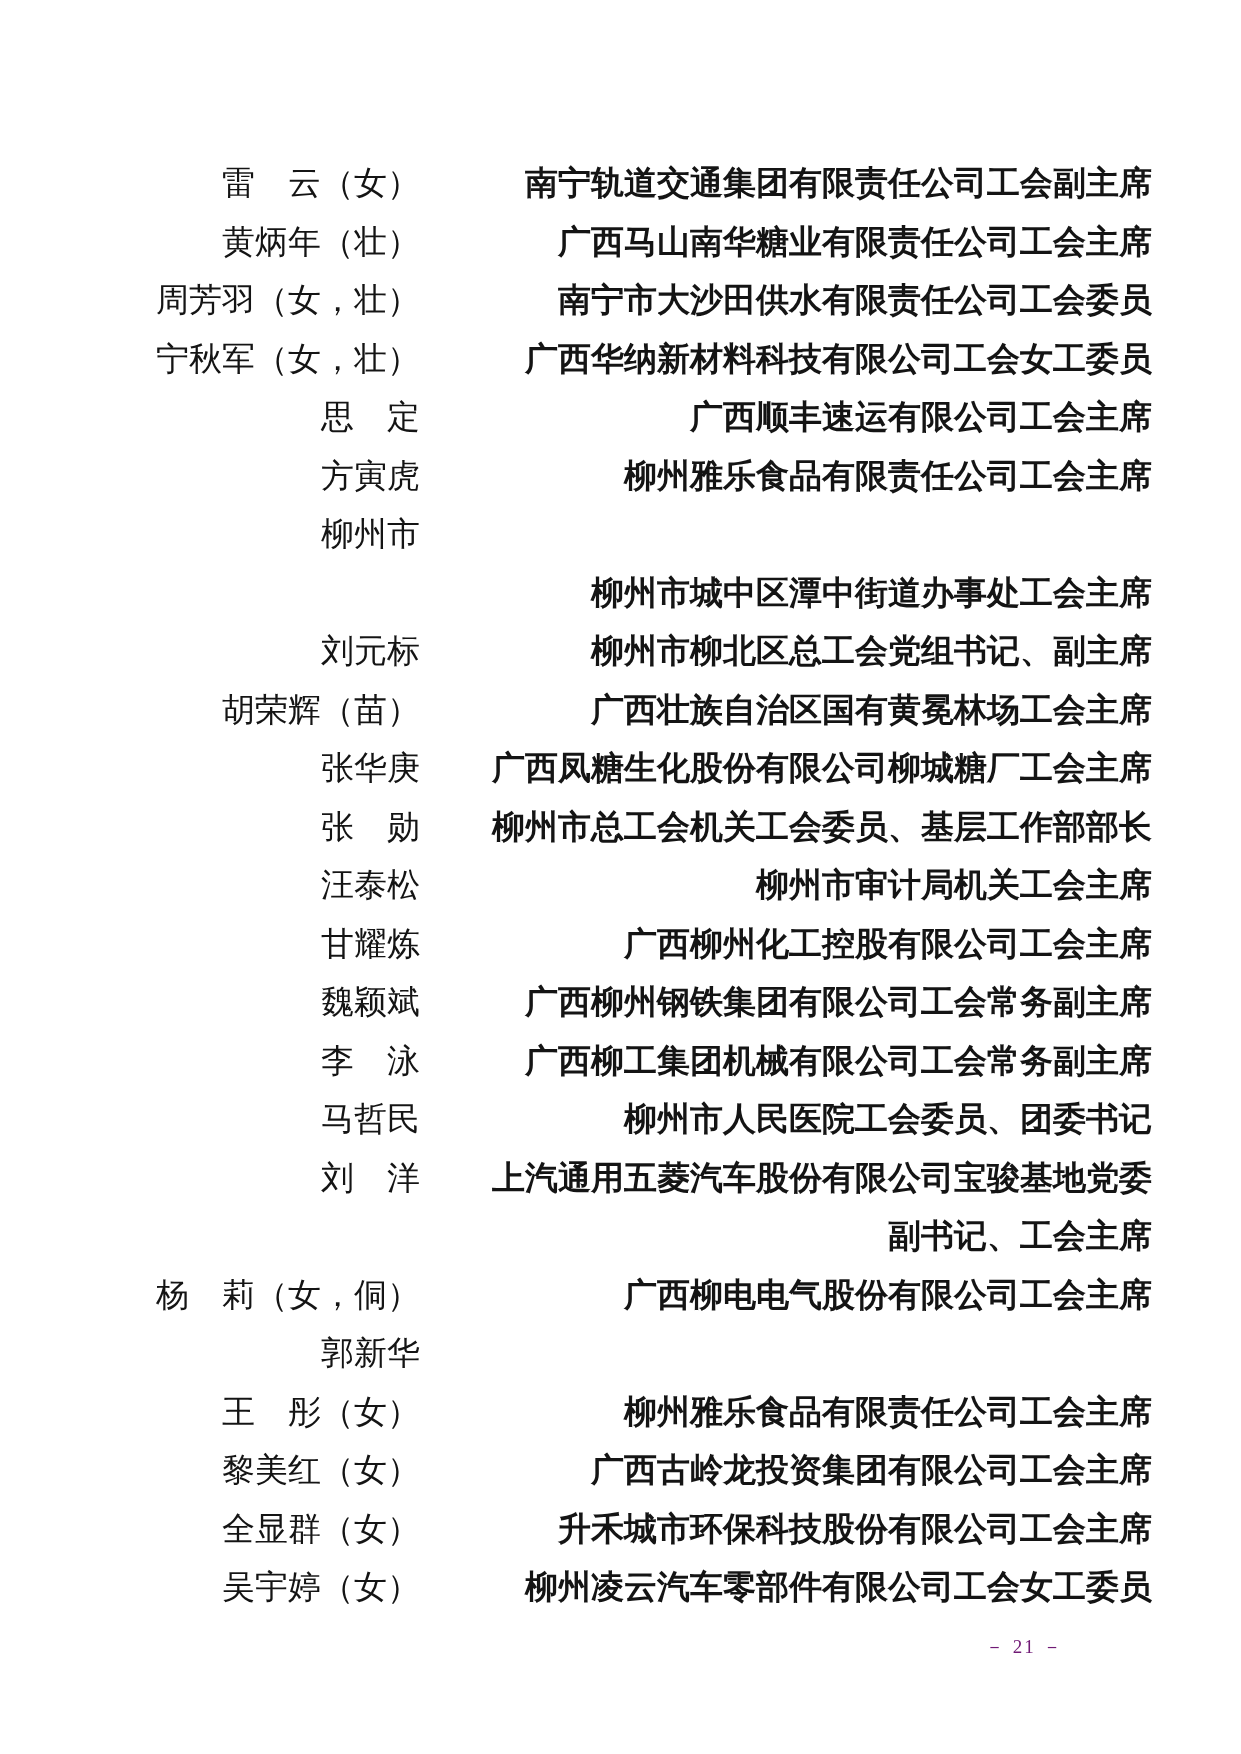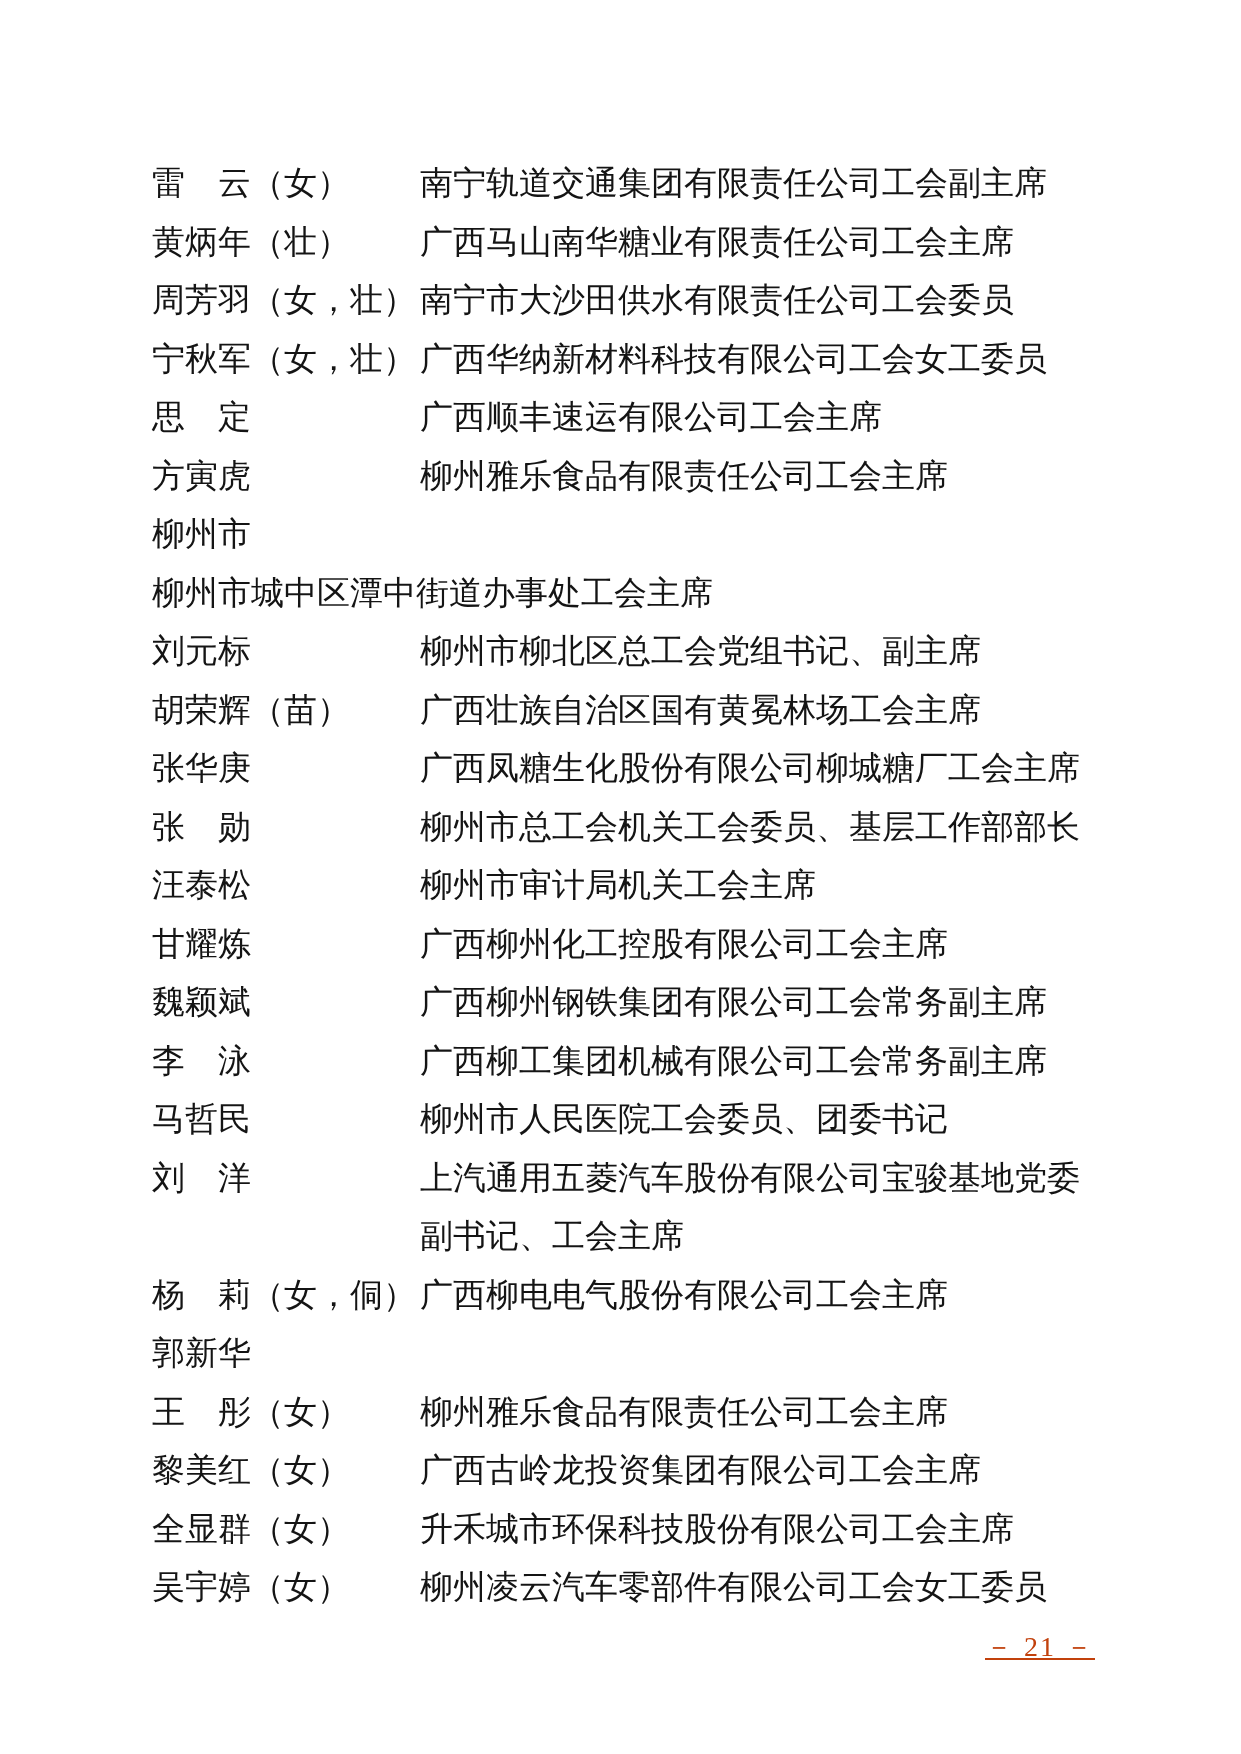--- a/index.html
+++ b/index.html
@@ -21,42 +21,43 @@
     top: 154px;
     width: 1000px;
   }
   .row {
     display: flex;
     align-items: flex-start;
     font-size: 33px;
     line-height: 58.5px;
     color: #141414;
     white-space: pre;
+    text-align: right;
   }
   .name-col {
     width: 268px;
     flex-shrink: 0;
     white-space: pre;
   }
   .desc-col {
     flex: 1;
     white-space: pre;
   }
   .desc-line {
     white-space: pre;
+    font-weight: bold;
   }
   .page-number {
     position: absolute;
     left: 985px;
     top: 1630px;
-    font-size: 28px;
+    font-size: 19px;
     line-height: 34px;
-    color: #c2410c;
+    color: #701a75;
     letter-spacing: 2px;
-    text-decoration: underline;
   }
 </style>
 </head>
 <body>
 
 <div class="page">
   <div class="content" id="entries">
       <div class="row"><span class="name-col">雷　云（女）</span><div class="desc-col"><div class="desc-line">南宁轨道交通集团有限责任公司工会副主席</div></div></div>
       <div class="row"><span class="name-col">黄炳年（壮）</span><div class="desc-col"><div class="desc-line">广西马山南华糖业有限责任公司工会主席</div></div></div>
       <div class="row"><span class="name-col">周芳羽（女，壮）</span><div class="desc-col"><div class="desc-line">南宁市大沙田供水有限责任公司工会委员</div></div></div>

